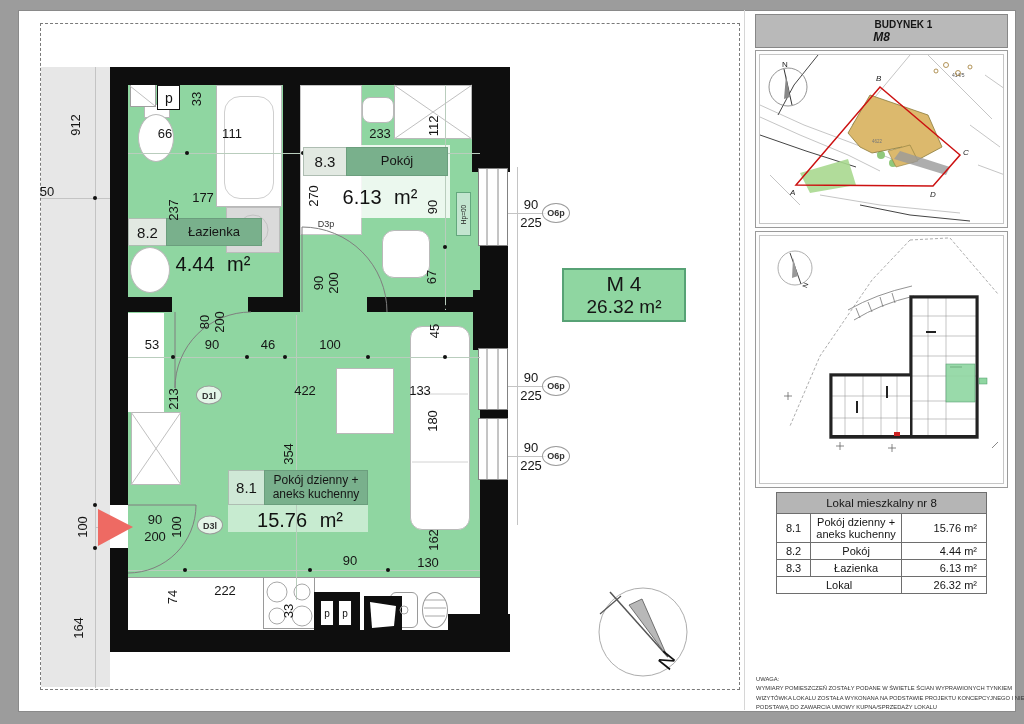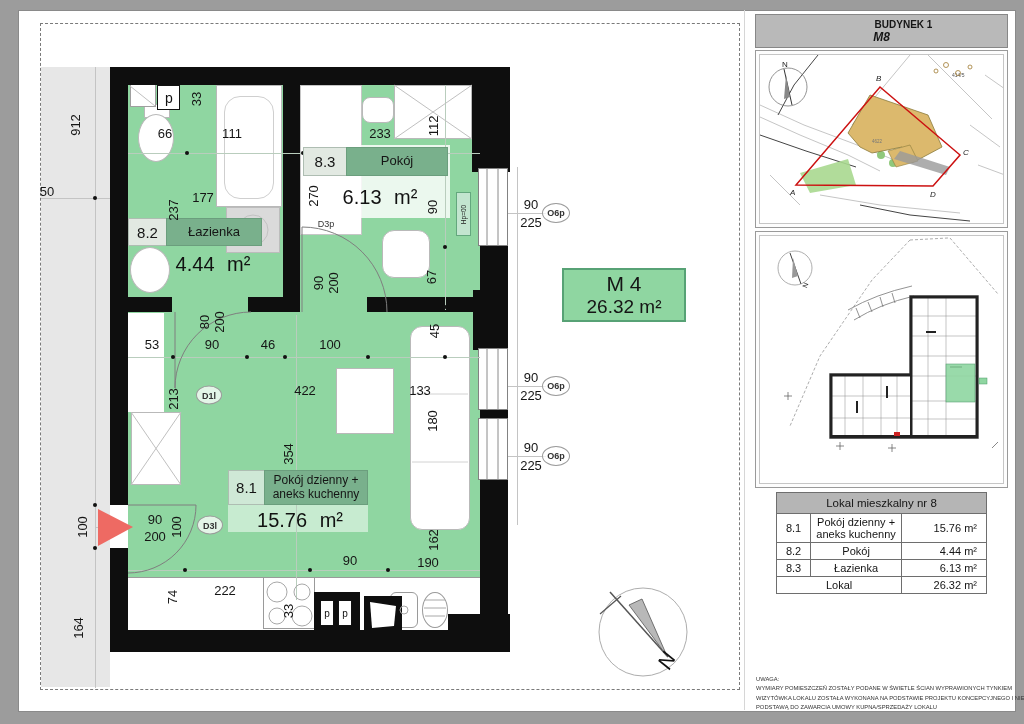--- a/index.html
+++ b/index.html
@@ -270,21 +270,21 @@
     <span class="dim" style="left: 434px; top: 331px; transform: translate(-50%, -50%) rotate(-90deg);">45</span>
     <span class="dim" style="left: 305px; top: 390px; transform: translate(-50%, -50%);">422</span>
     <span class="dim" style="left: 173px; top: 399px; transform: translate(-50%, -50%) rotate(-90deg);">213</span>
     <span class="dim" style="left: 432px; top: 421px; transform: translate(-50%, -50%) rotate(-90deg);">180</span>
     <span class="dim" style="left: 288px; top: 454px; transform: translate(-50%, -50%) rotate(-90deg);">354</span>
     <span class="dim" style="left: 155px; top: 519px; transform: translate(-50%, -50%);">90</span>
     <span class="dim" style="left: 155px; top: 536px; transform: translate(-50%, -50%);">200</span>
     <span class="dim" style="left: 176px; top: 527px; transform: translate(-50%, -50%) rotate(-90deg);">100</span>
     <span class="dim" style="left: 225px; top: 560px; transform: translate(-50%, -50%); margin-top: 30px;">222</span>
     <span class="dim" style="left: 350px; top: 560px; transform: translate(-50%, -50%);">90</span>
-    <span class="dim" style="left: 428px; top: 562px; transform: translate(-50%, -50%);">190</span>
+    <span class="dim" style="left: 428px; top: 562px; transform: translate(-50%, -50%);">130</span>
     <span class="dim" style="left: 433px; top: 540px; transform: translate(-50%, -50%) rotate(-90deg);">162</span>
     <span class="dim" style="left: 172px; top: 597px; transform: translate(-50%, -50%) rotate(-90deg);">74</span>
     <span class="dim" style="left: 288px; top: 611px; transform: translate(-50%, -50%) rotate(-90deg);">33</span>
     <span class="dim" style="left: 531px; top: 204px; transform: translate(-50%, -50%);">90</span>
     <span class="dim" style="left: 531px; top: 222px; transform: translate(-50%, -50%);">225</span>
     <div class="symcircle" style="left: 556px; top: 213px;">O6p</div>
     <span class="dim" style="left: 531px; top: 377px; transform: translate(-50%, -50%);">90</span>
     <span class="dim" style="left: 531px; top: 395px; transform: translate(-50%, -50%);">225</span>
     <div class="symcircle" style="left: 556px; top: 386px;">O6p</div>
     <span class="dim" style="left: 531px; top: 447px; transform: translate(-50%, -50%);">90</span>

